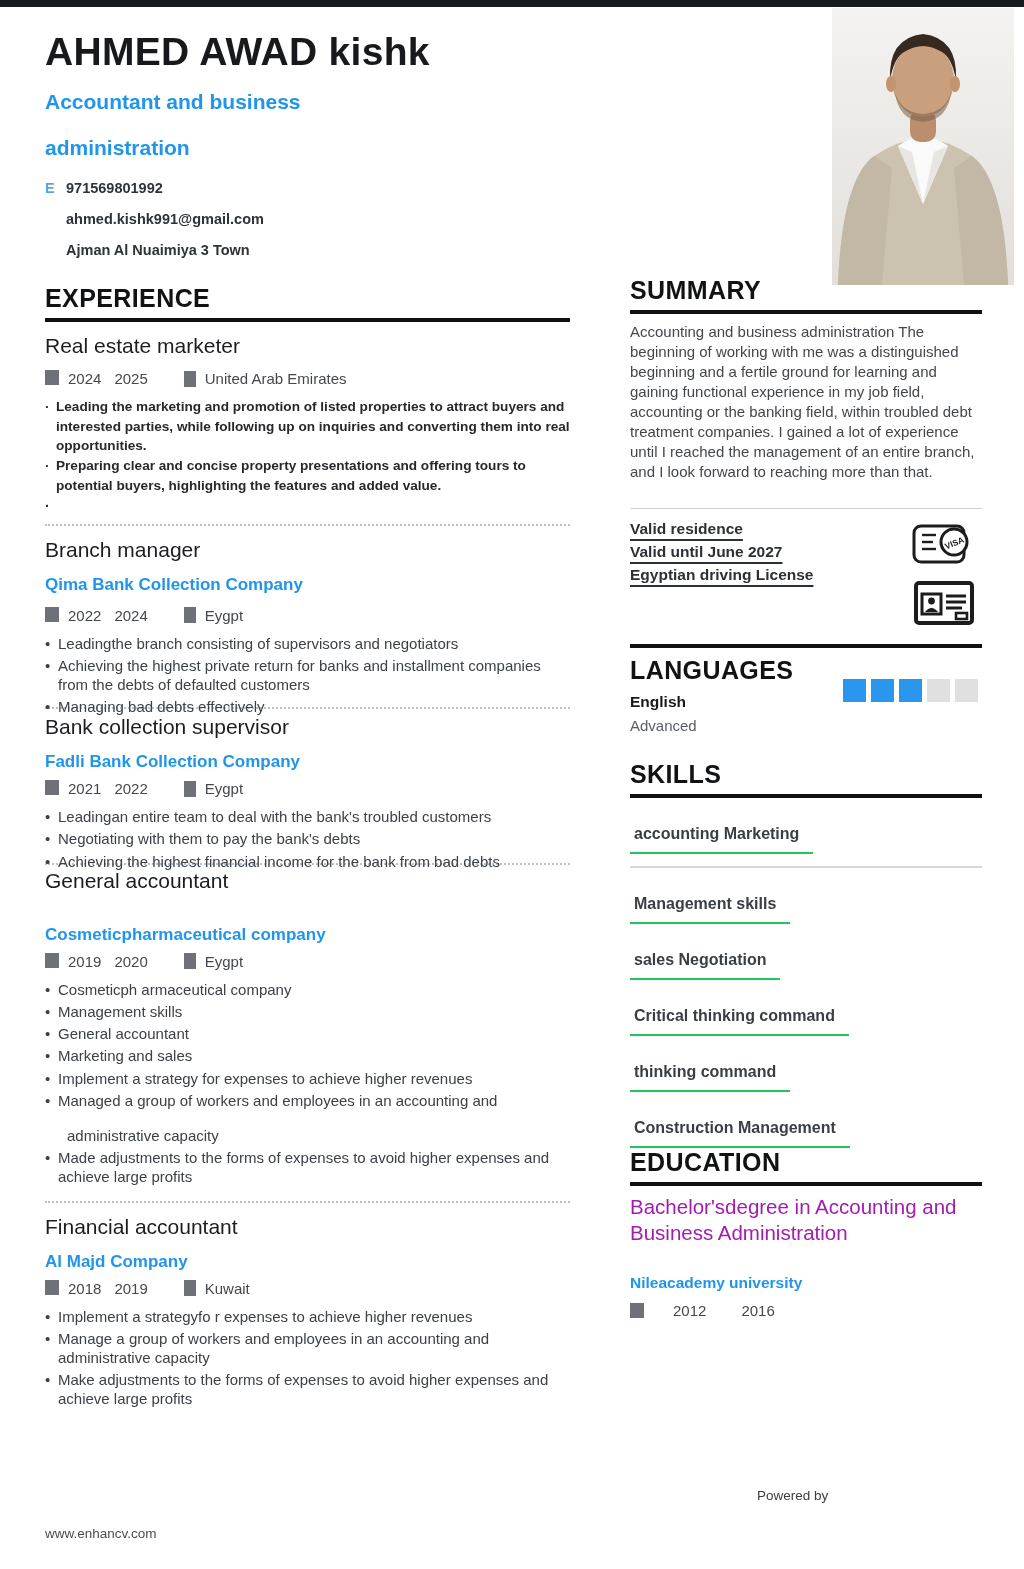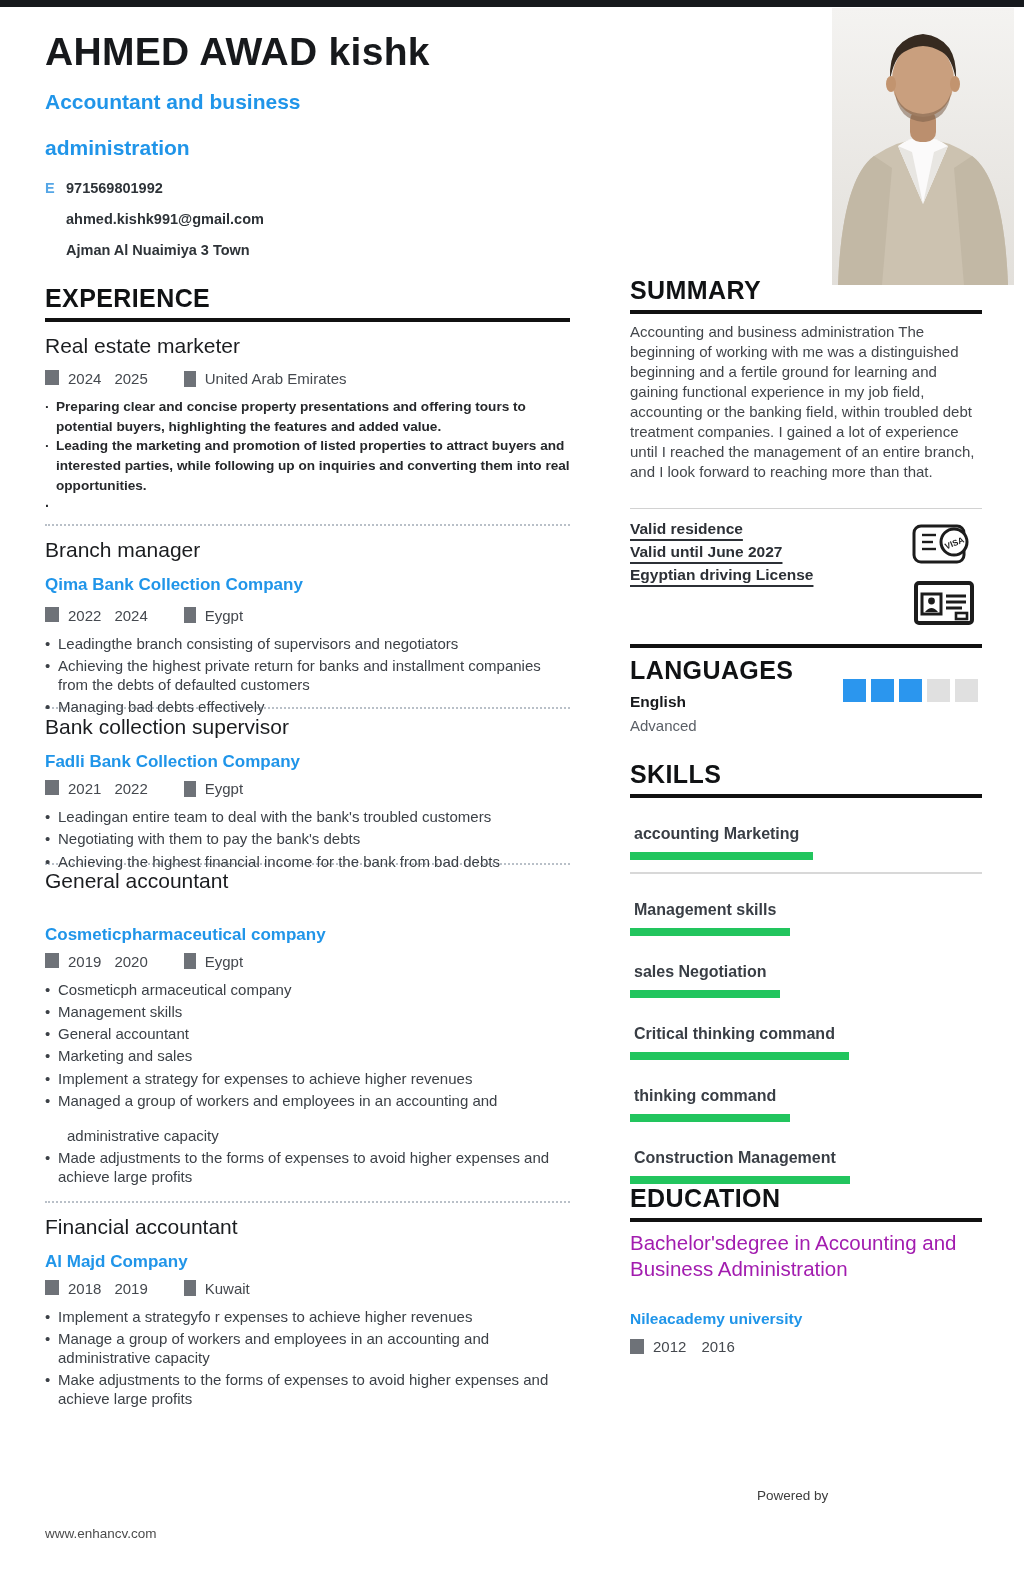--- a/index.html
+++ b/index.html
@@ -66,28 +66,28 @@
   .lang-name{ font-size:15.5px; font-weight:700; color:#17191c; margin-top:8px; }
   .lang-level{ font-size:15px; color:#5a5f66; margin-top:6px; }
   .lang-squares{ position:absolute; right:4px; top:-14px; display:flex; gap:5px; }
   .lsq{ width:23px; height:23px; background:#e0e0e0; }
   .lsq.f{ background:#2b96ee; }
 
   
   .skills-h{ margin-top:26px; }
   .skill{ margin-top:27px; }
   .skill span{ display:inline-block; font-size:16px; font-weight:700; color:#393e45;
-               border-bottom:8px solid #22c55e; padding:0 14px 9px 4px; }
+               border-bottom:2px solid #22c55e; padding:0 14px 9px 4px; }
   .skill-full-rule{ border:none; border-top:2px solid #d8d8d8; margin:12px 0 0 0; }
 
   
   .edu-h{ }
   .degree{ font-size:20.5px; color:#a21caf; line-height:1.28; margin-top:8px; }
   .school{ font-size:15.5px; font-weight:700; color:#2095e9; margin-top:28px; }
-  .edu-meta{ display:flex; align-items:center; margin-top:10px; font-size:15px; color:#44484e; }
+  .edu-meta{ display:flex; align-items:center; margin-top:10px; font-size:15px; color:#44484e;gap:20px; }
   .edu-meta .d2{ margin-left:15px; }
 
   
   .footer-left{ position:absolute; left:45px; top:1526px; font-size:13.5px; color:#4c4c4c; }
   .footer-right{ position:absolute; left:757px; top:1488px; font-size:13.5px; color:#3d3d3d; }
 </style>
 </head>
 <body>
 
 <div class="page">
@@ -147,22 +147,22 @@
       <div class="meta">
         <span class="dates">
             <span class="sq"></span>
           <span>2024</span>
           <span class="d2">2025</span>
           </span>
         <span class="sq small"></span>
         <span>United Arab Emirates</span>
       </div>
       <ul class="bullets bold">
+        <li>Leading the marketing and promotion of listed properties to attract buyers and interested parties, while following up on inquiries and converting them into real opportunities.</li>
         <li>Preparing clear and concise property presentations and offering tours to potential buyers, highlighting the features and added value.</li>
-        <li>Leading the marketing and promotion of listed properties to attract buyers and interested parties, while following up on inquiries and converting them into real opportunities.</li>
       </ul>
       <div class="stray-dot">·</div>
       <hr class="dotted">
     </div>
 
     <div>
       <div class="job-title">Branch manager</div>
       <div class="company">Qima Bank Collection Company</div>
       <div class="meta">
         <span class="dates">

